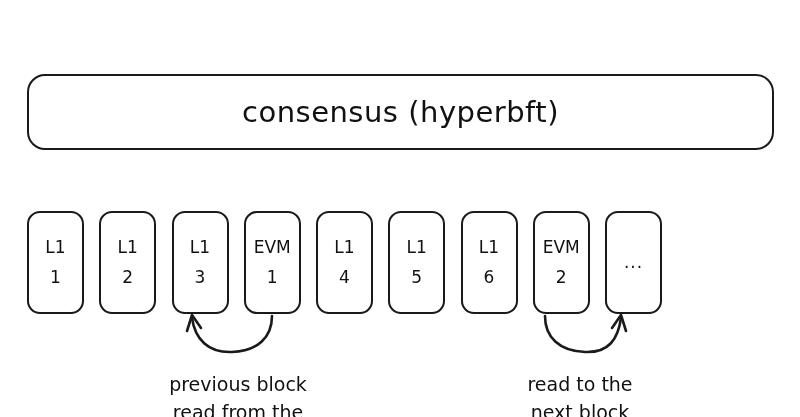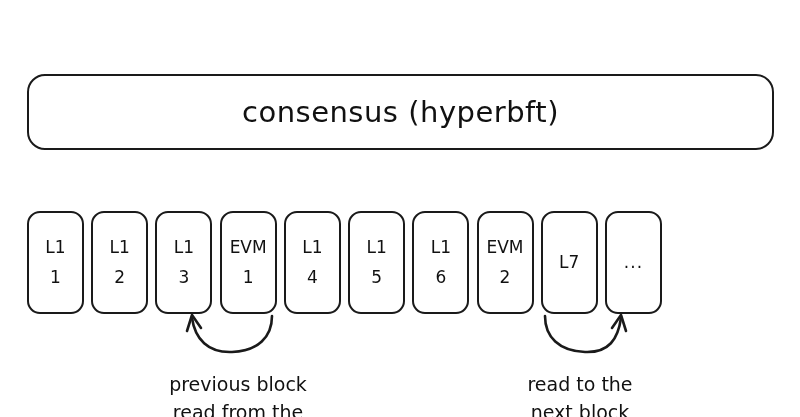--- a/index.html
+++ b/index.html
@@ -157,23 +157,20 @@
     <div class="block">
       <span class="line1">L1</span>
       <span class="line2">6</span>
     </div>
 
     <div class="block">
       <span class="line1">EVM</span>
       <span class="line2">2</span>
     </div>
 
-    <div class="block single">
-      <span class="line1">L7</span>
-    </div>
 
 
     <div class="block single ellipsis">
       <span class="line1">...</span>
     </div>
 
   </div>
 
   <svg class="arrow-layer" viewBox="0 0 800 417">
 

